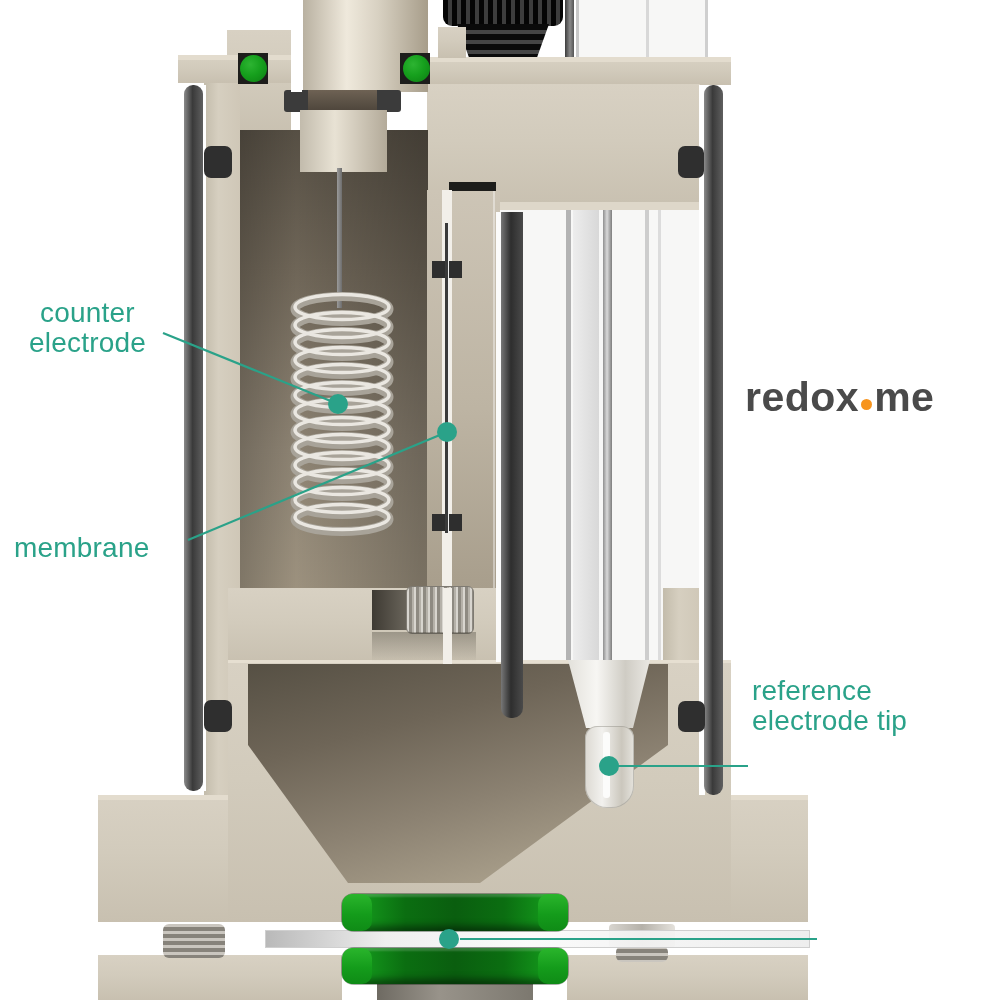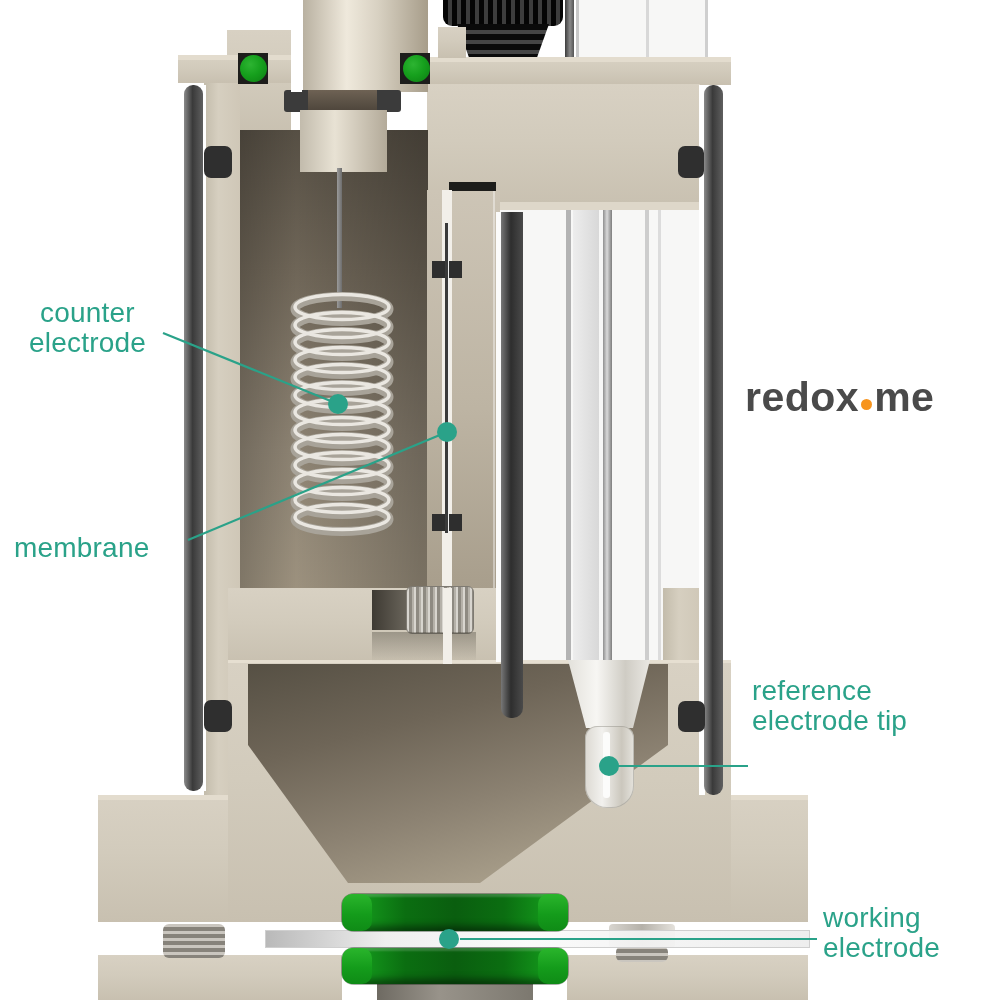--- a/index.html
+++ b/index.html
@@ -211,21 +211,18 @@
 
   <div class="abs callout" style="left:0;top:298px;width:175px;text-align:center;">
     <span>counter electrode</span>
   </div>
   <div class="abs callout" style="left:14px;top:533px;width:220px;">
     <span>membrane</span>
   </div>
   <div class="abs callout" style="left:752px;top:676px;width:240px;">
     <span>reference electrode tip</span>
   </div>
-  <div class="abs callout" style="left:823px;top:903px;width:175px;">
-    <span>working electrode</span>
-  </div>
 
   <div class="abs" style="left:745px;top:374px;width:255px;">
     <div class="brandLogo"><span>redox</span><span class="logoDot"></span><span>me</span></div>
   </div>
 
 </div>
 
 </body></html>

